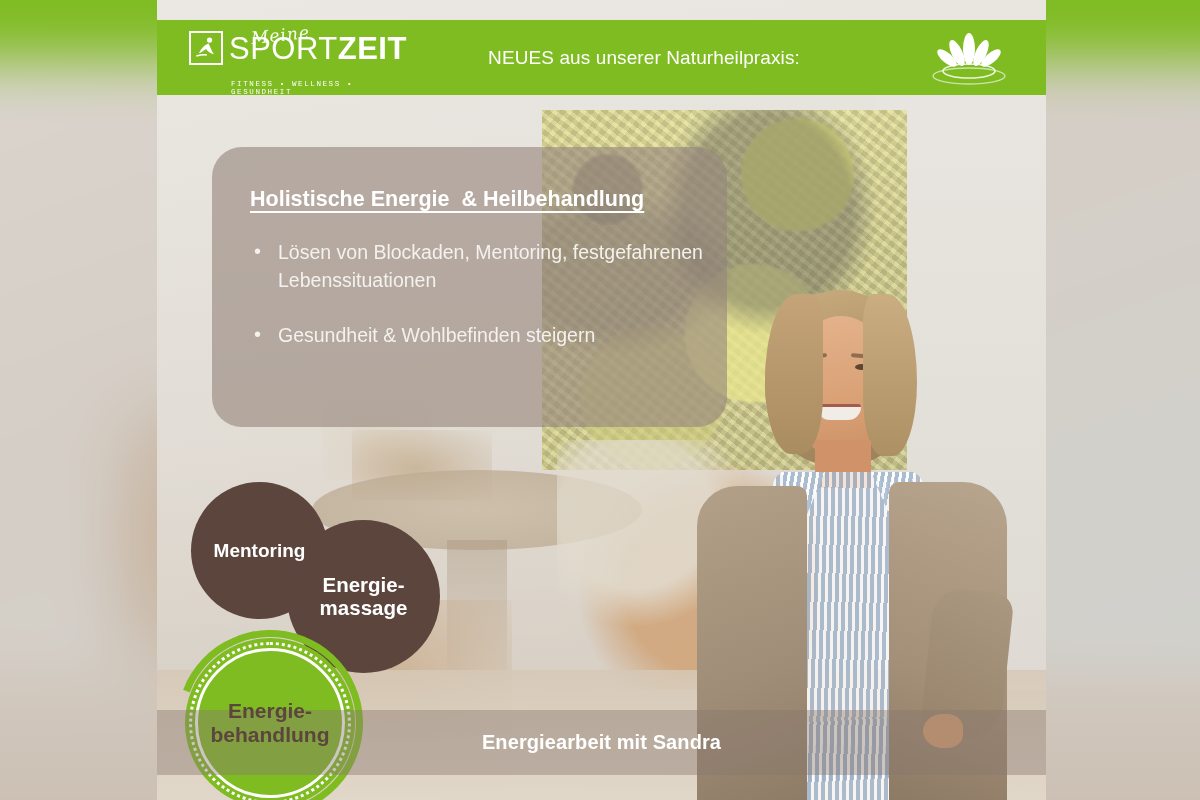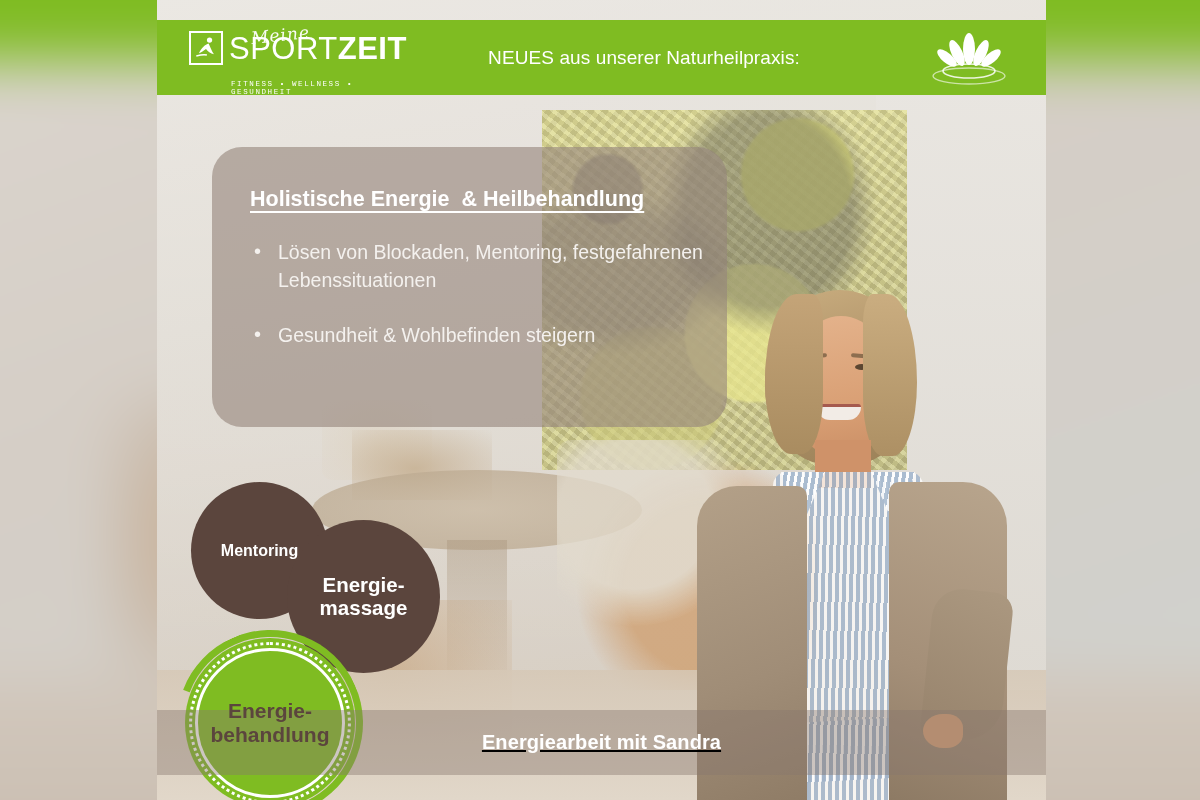--- a/index.html
+++ b/index.html
@@ -292,21 +292,21 @@
     border-radius: 50%;
     display: flex; align-items: center; justify-content: center;
     text-align: center;
     font-weight: 700;
     color: #ffffff;
     line-height: 1.12;
   }
   .c-mentoring {
     left: 34px; top: 482px; width: 137px; height: 137px;
     background: #5b453d;
-    font-size: 16px;
+    font-size: 19px;
   }
   .c-energiemassage {
     left: 130px; top: 520px; width: 153px; height: 153px;
     background: #5b453d;
     font-size: 20.5px;
     padding: 0 12px;
   }
   .c-energiebehandlung {
     left: 28px; top: 638px; width: 170px; height: 170px;
     background: #7fbc22;
@@ -334,21 +334,21 @@
     transform: rotate(-24deg);
     pointer-events: none;
   }
   .c-label { position: relative; z-index: 2; }
 
   
   .caption-bar {
     position: absolute;
     left: 0; top: 710px; width: 100%; height: 65px;
     background: rgba(136,120,109,0.42);
-    display: flex; align-items: center; justify-content: center; text-decoration: underline;
+    display: flex; align-items: center; justify-content: center;
   }
   .caption-text {
     color: #ffffff;
     font-size: 20px;
     font-weight: 700;
     letter-spacing: 0.1px;
   }
 </style>
 </head>
 <body>

